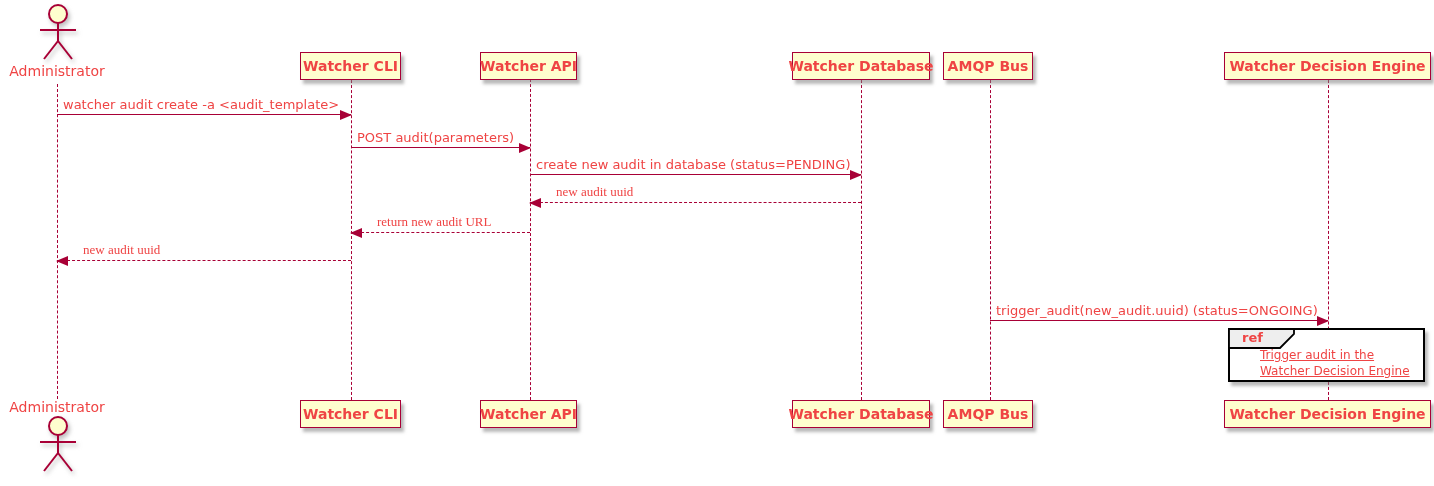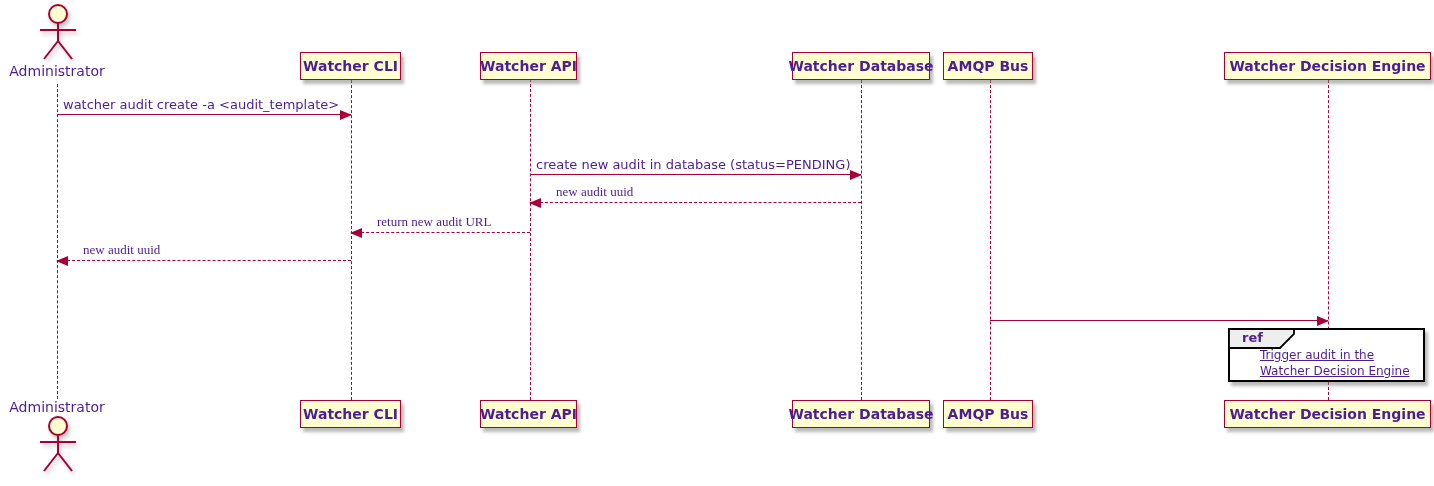--- a/index.html
+++ b/index.html
@@ -1,21 +1,21 @@
 <!DOCTYPE html>
 <html><head>
 <meta charset="utf-8">
 <style>
   html,body{margin:0;padding:0;background:#ffffff;}
   .diagram{
     position:relative;
     width:1434px;height:486px;
     background:#ffffff;
     font-family:"DejaVu Sans", sans-serif;
-    color:#4c1d95;
+    color:#ef4444;
     overflow:hidden;
   }
   
   .lifeline{
     position:absolute;
     width:0;
     border-left:1px dashed #A80036;
   }
   
   .pbox{
@@ -118,20 +118,25 @@
   <div class="pbox" style="left:792px;top:52px;width:138px">Watcher Database</div>
   <div class="pbox" style="left:943px;top:52px;width:90px">AMQP Bus</div>
   <div class="pbox" style="left:1224px;top:52px;width:207px">Watcher Decision Engine</div>
 
   <div class="msg" style="left:57px;top:95px;width:294px">
     <div class="msg-label">watcher audit create -a &lt;audit_template&gt;</div>
     <div class="msg-line solid"></div>
     <div class="arrow-r"></div>
   </div>
 
+  <div class="msg" style="left:351px;top:128px;width:179px">
+    <div class="msg-label">POST audit(parameters)</div>
+    <div class="msg-line solid"></div>
+    <div class="arrow-r"></div>
+  </div>
 
   <div class="msg" style="left:530px;top:155px;width:331px">
     <div class="msg-label">create new audit in database (status=PENDING)</div>
     <div class="msg-line solid"></div>
     <div class="arrow-r"></div>
   </div>
 
   <div class="msg leftward" style="left:530px;top:183px;width:331px">
     <div class="msg-label">new audit uuid</div>
     <div class="msg-line dashed"></div>
@@ -145,20 +150,21 @@
   </div>
 
   <div class="msg leftward" style="left:57px;top:241px;width:294px">
     <div class="msg-label">new audit uuid</div>
     <div class="msg-line dashed"></div>
     <div class="arrow-l"></div>
   </div>
 
 
   <div class="msg" style="left:990px;top:301px;width:338px">
+    <div class="msg-label">trigger_audit(new_audit.uuid) (status=ONGOING)</div>
     <div class="msg-line solid"></div>
     <div class="arrow-r"></div>
   </div>
 
   <div class="ref-box">
     <svg class="ref-tab" width="68" height="21" viewBox="0 0 68 21">
       <polygon points="1,1 66,1 66,6 52,20 1,20" fill="#EEEEEE" stroke="#000000" stroke-width="1.8"></polygon>
     </svg>
     <span class="ref-tab-label">ref</span>
     <div class="ref-body">

